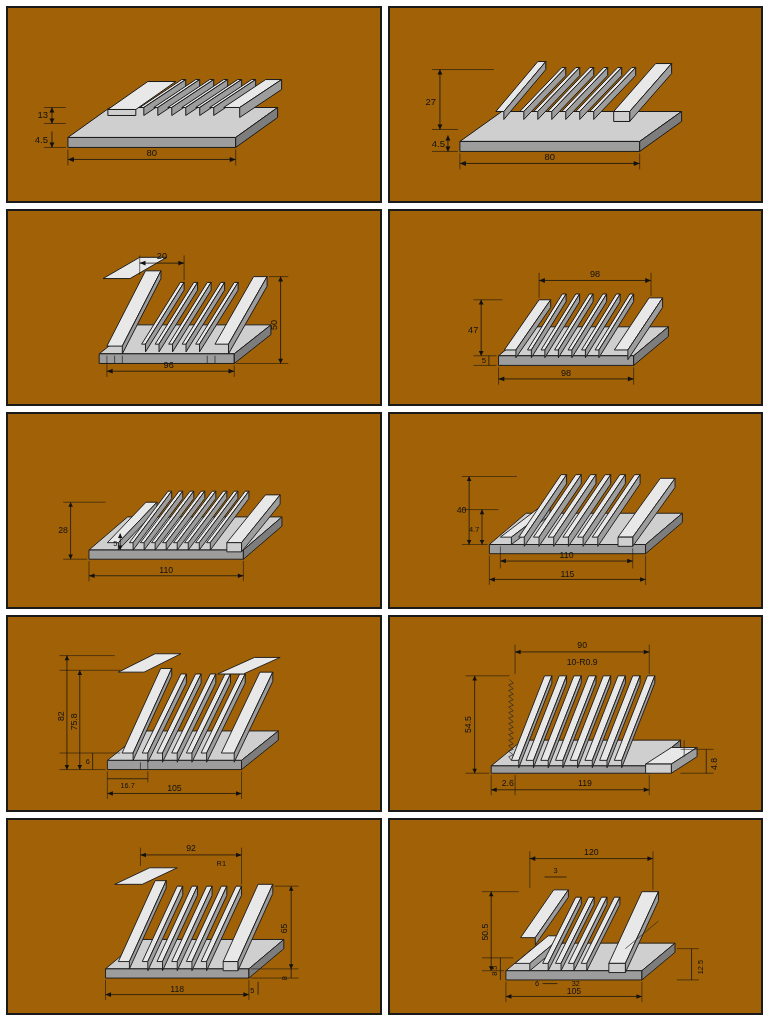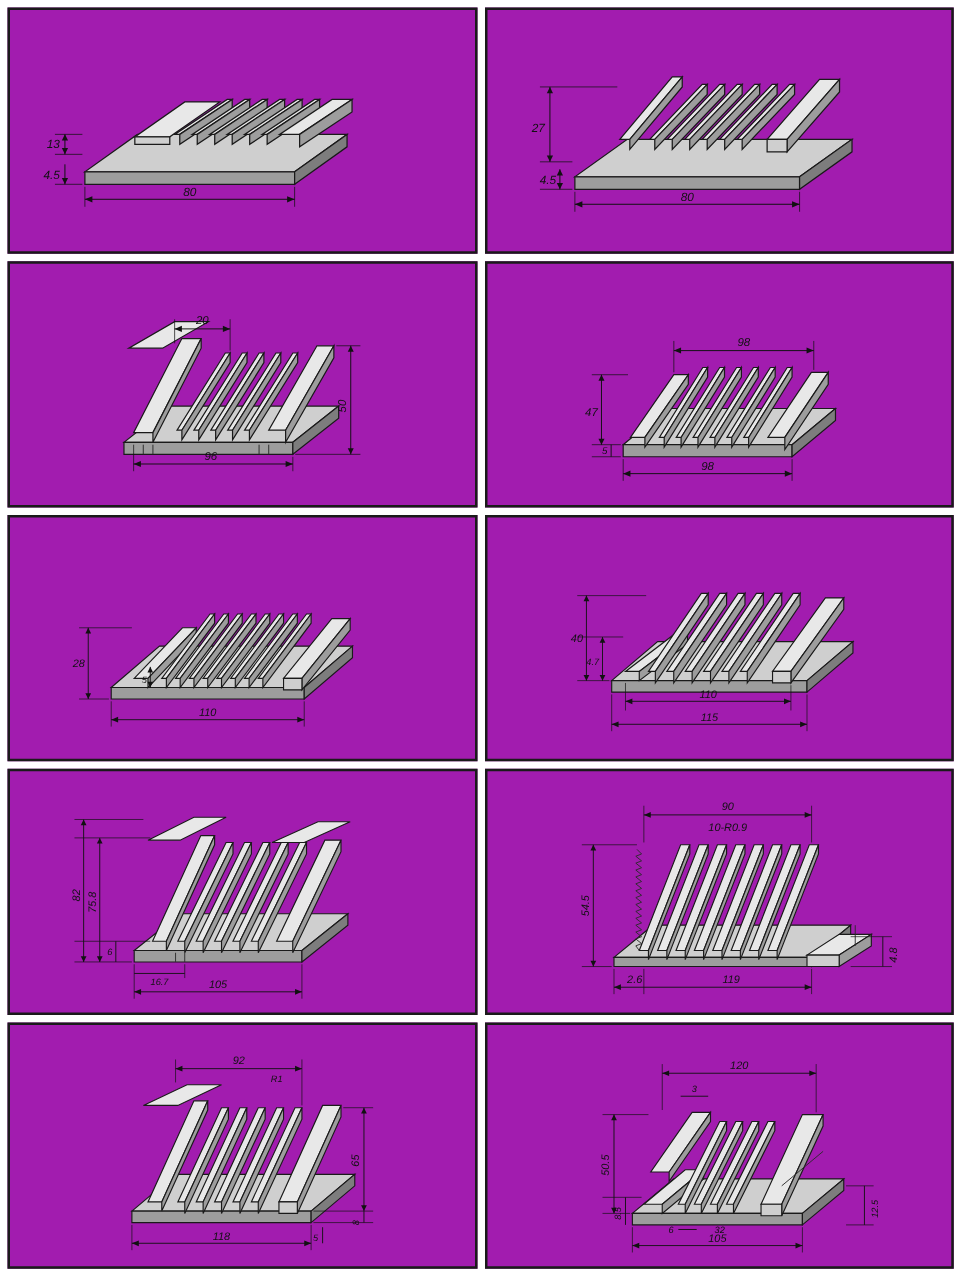--- a/index.html
+++ b/index.html
@@ -17,22 +17,21 @@
     grid-template-columns:1fr 1fr;
     grid-template-rows:repeat(5,1fr);
     gap:6px;
     box-sizing:border-box;
   }
   .cell{
     position:relative;
     border:2px solid #1a1a1a;
     box-sizing:border-box;
     overflow:hidden;
-    background:#a21caf;
-    font-style:italic;
+    background:#a16207;
   }
   .cell svg{display:block;width:100%;height:100%;}
   
   .f-top{fill:#e8e8e8;}
   .f-face{fill:#cfcfcf;}
   .f-side{fill:#9d9d9d;}
   .f-dark{fill:#7d7d7d;}
   .ln-thin{stroke:#2a2a2a;stroke-width:0.8;fill:none;}
   .dim{stroke:#111;stroke-width:0.8;fill:none;}
   .ext{stroke:#111;stroke-width:0.6;fill:none;}

